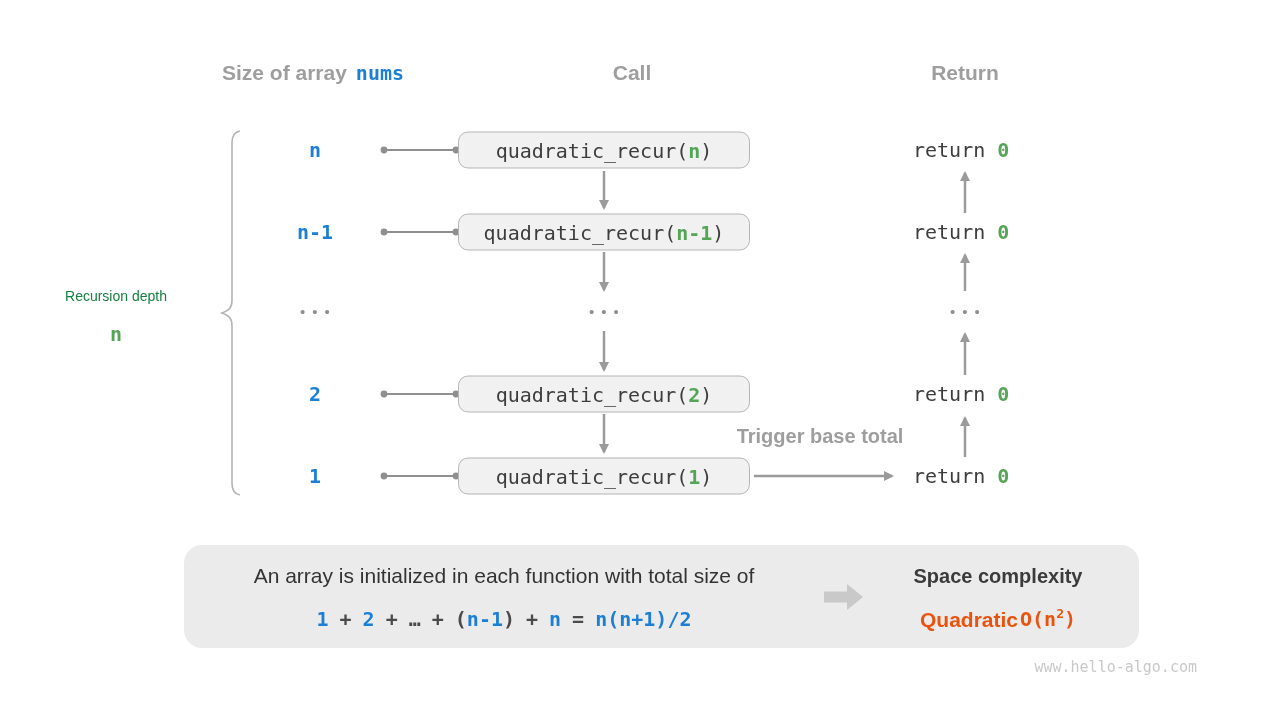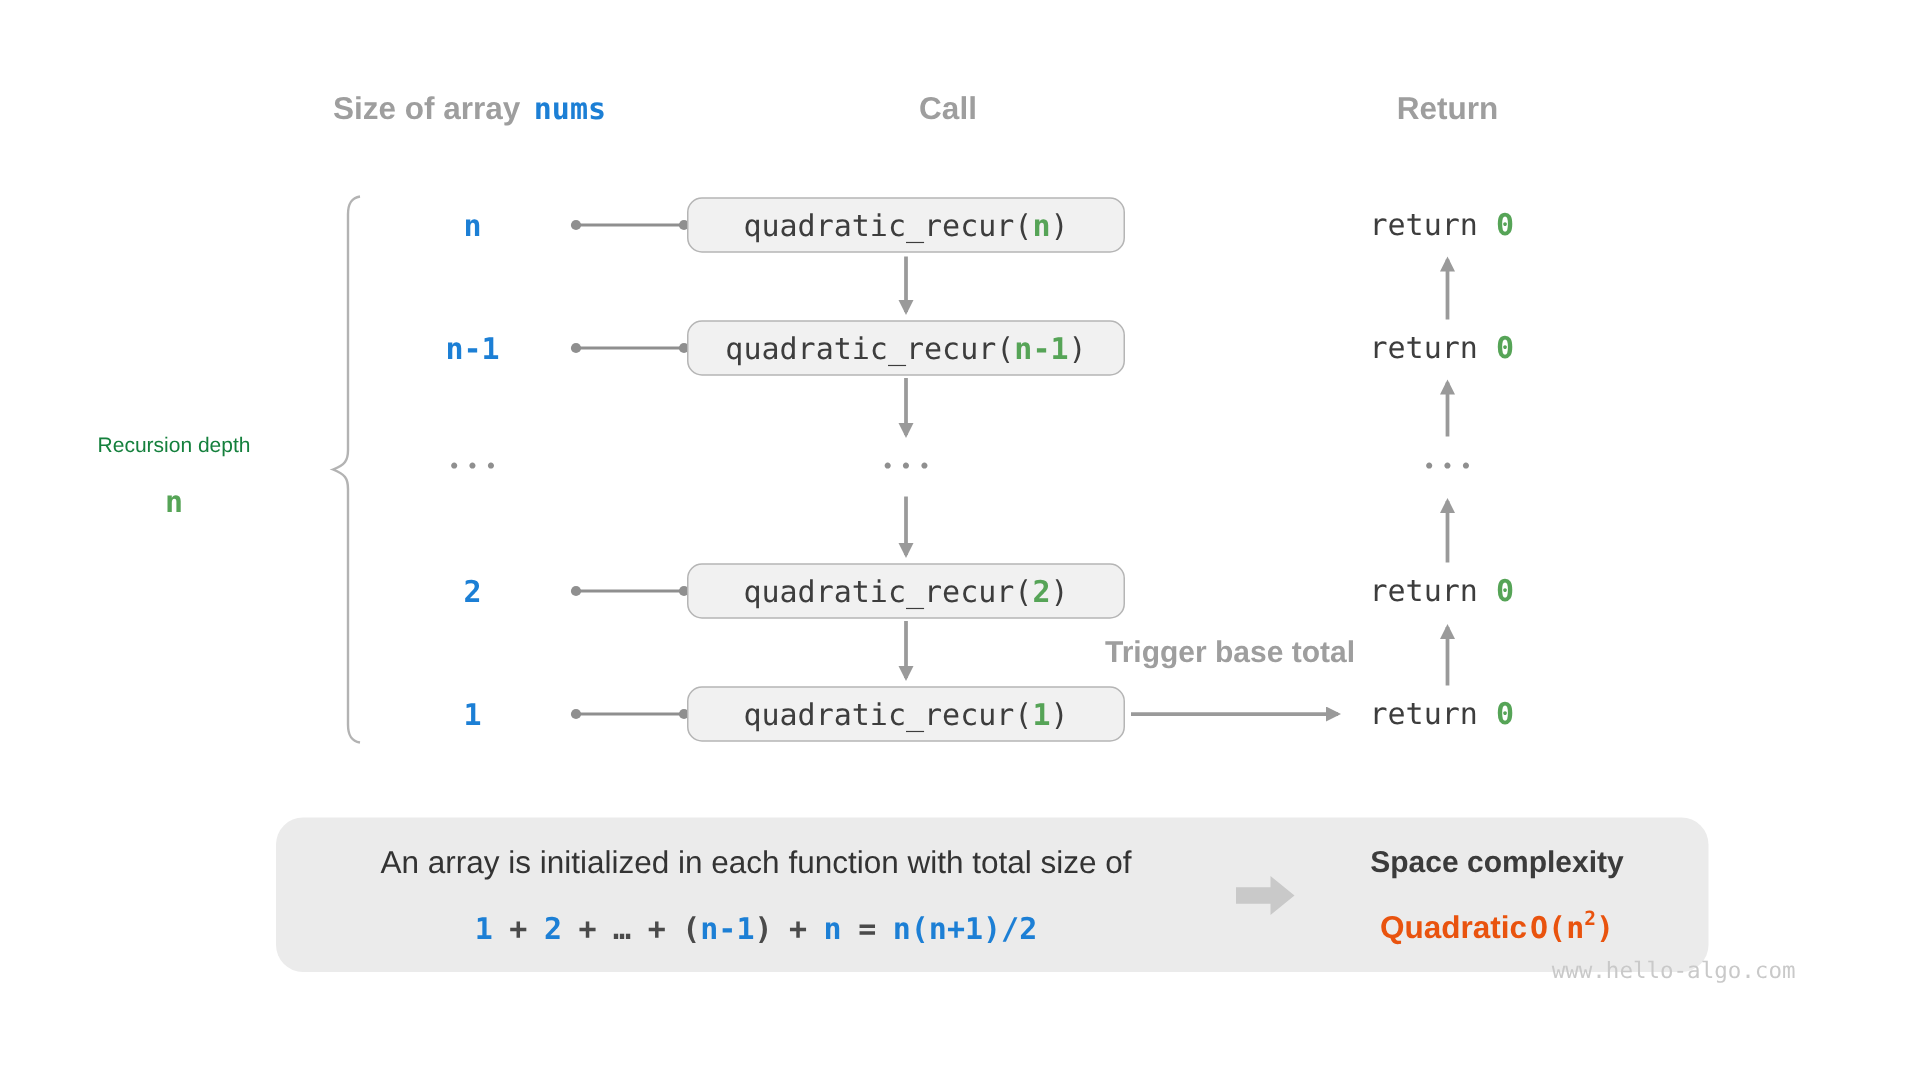--- a/index.html
+++ b/index.html
@@ -45,21 +45,21 @@
   .panel-line1{font-size:21px;color:#333333;}
   .equation{display:flex;align-items:baseline;gap:11px;font-size:20px;font-weight:700;}
   .eq-op{color:#4a4a4a;}
   .eq-group{display:flex;align-items:baseline;}
   .result-title{font-size:20px;font-weight:700;color:#3b3b3b;}
   .result-line{display:flex;align-items:baseline;gap:2px;color:#e9530e;font-weight:700;}
   .result-label{font-size:21px;}
   .result-o{font-size:20px;text-align:right;}
   .result-o sup{font-size:13px;position:relative;top:-1px;}
   
-  .footer{font-size:15px;color:#c9c9c9;right:36px;top:638px;white-space:nowrap;}
+  .footer{font-size:15px;color:#c9c9c9;right:36px;top:658px;white-space:nowrap;}
 </style>
 </head>
 <body>
 
 <div class="canvas">
 
   <svg class="abs" width="1280" height="720" style="left:0;top:0">
     <defs>
       <marker id="ah" markerUnits="userSpaceOnUse" markerWidth="12" markerHeight="12" refX="8" refY="5" orient="auto">
         <path d="M0,0 L10,5 L0,10 Z" fill="#9a9a9a"></path>

